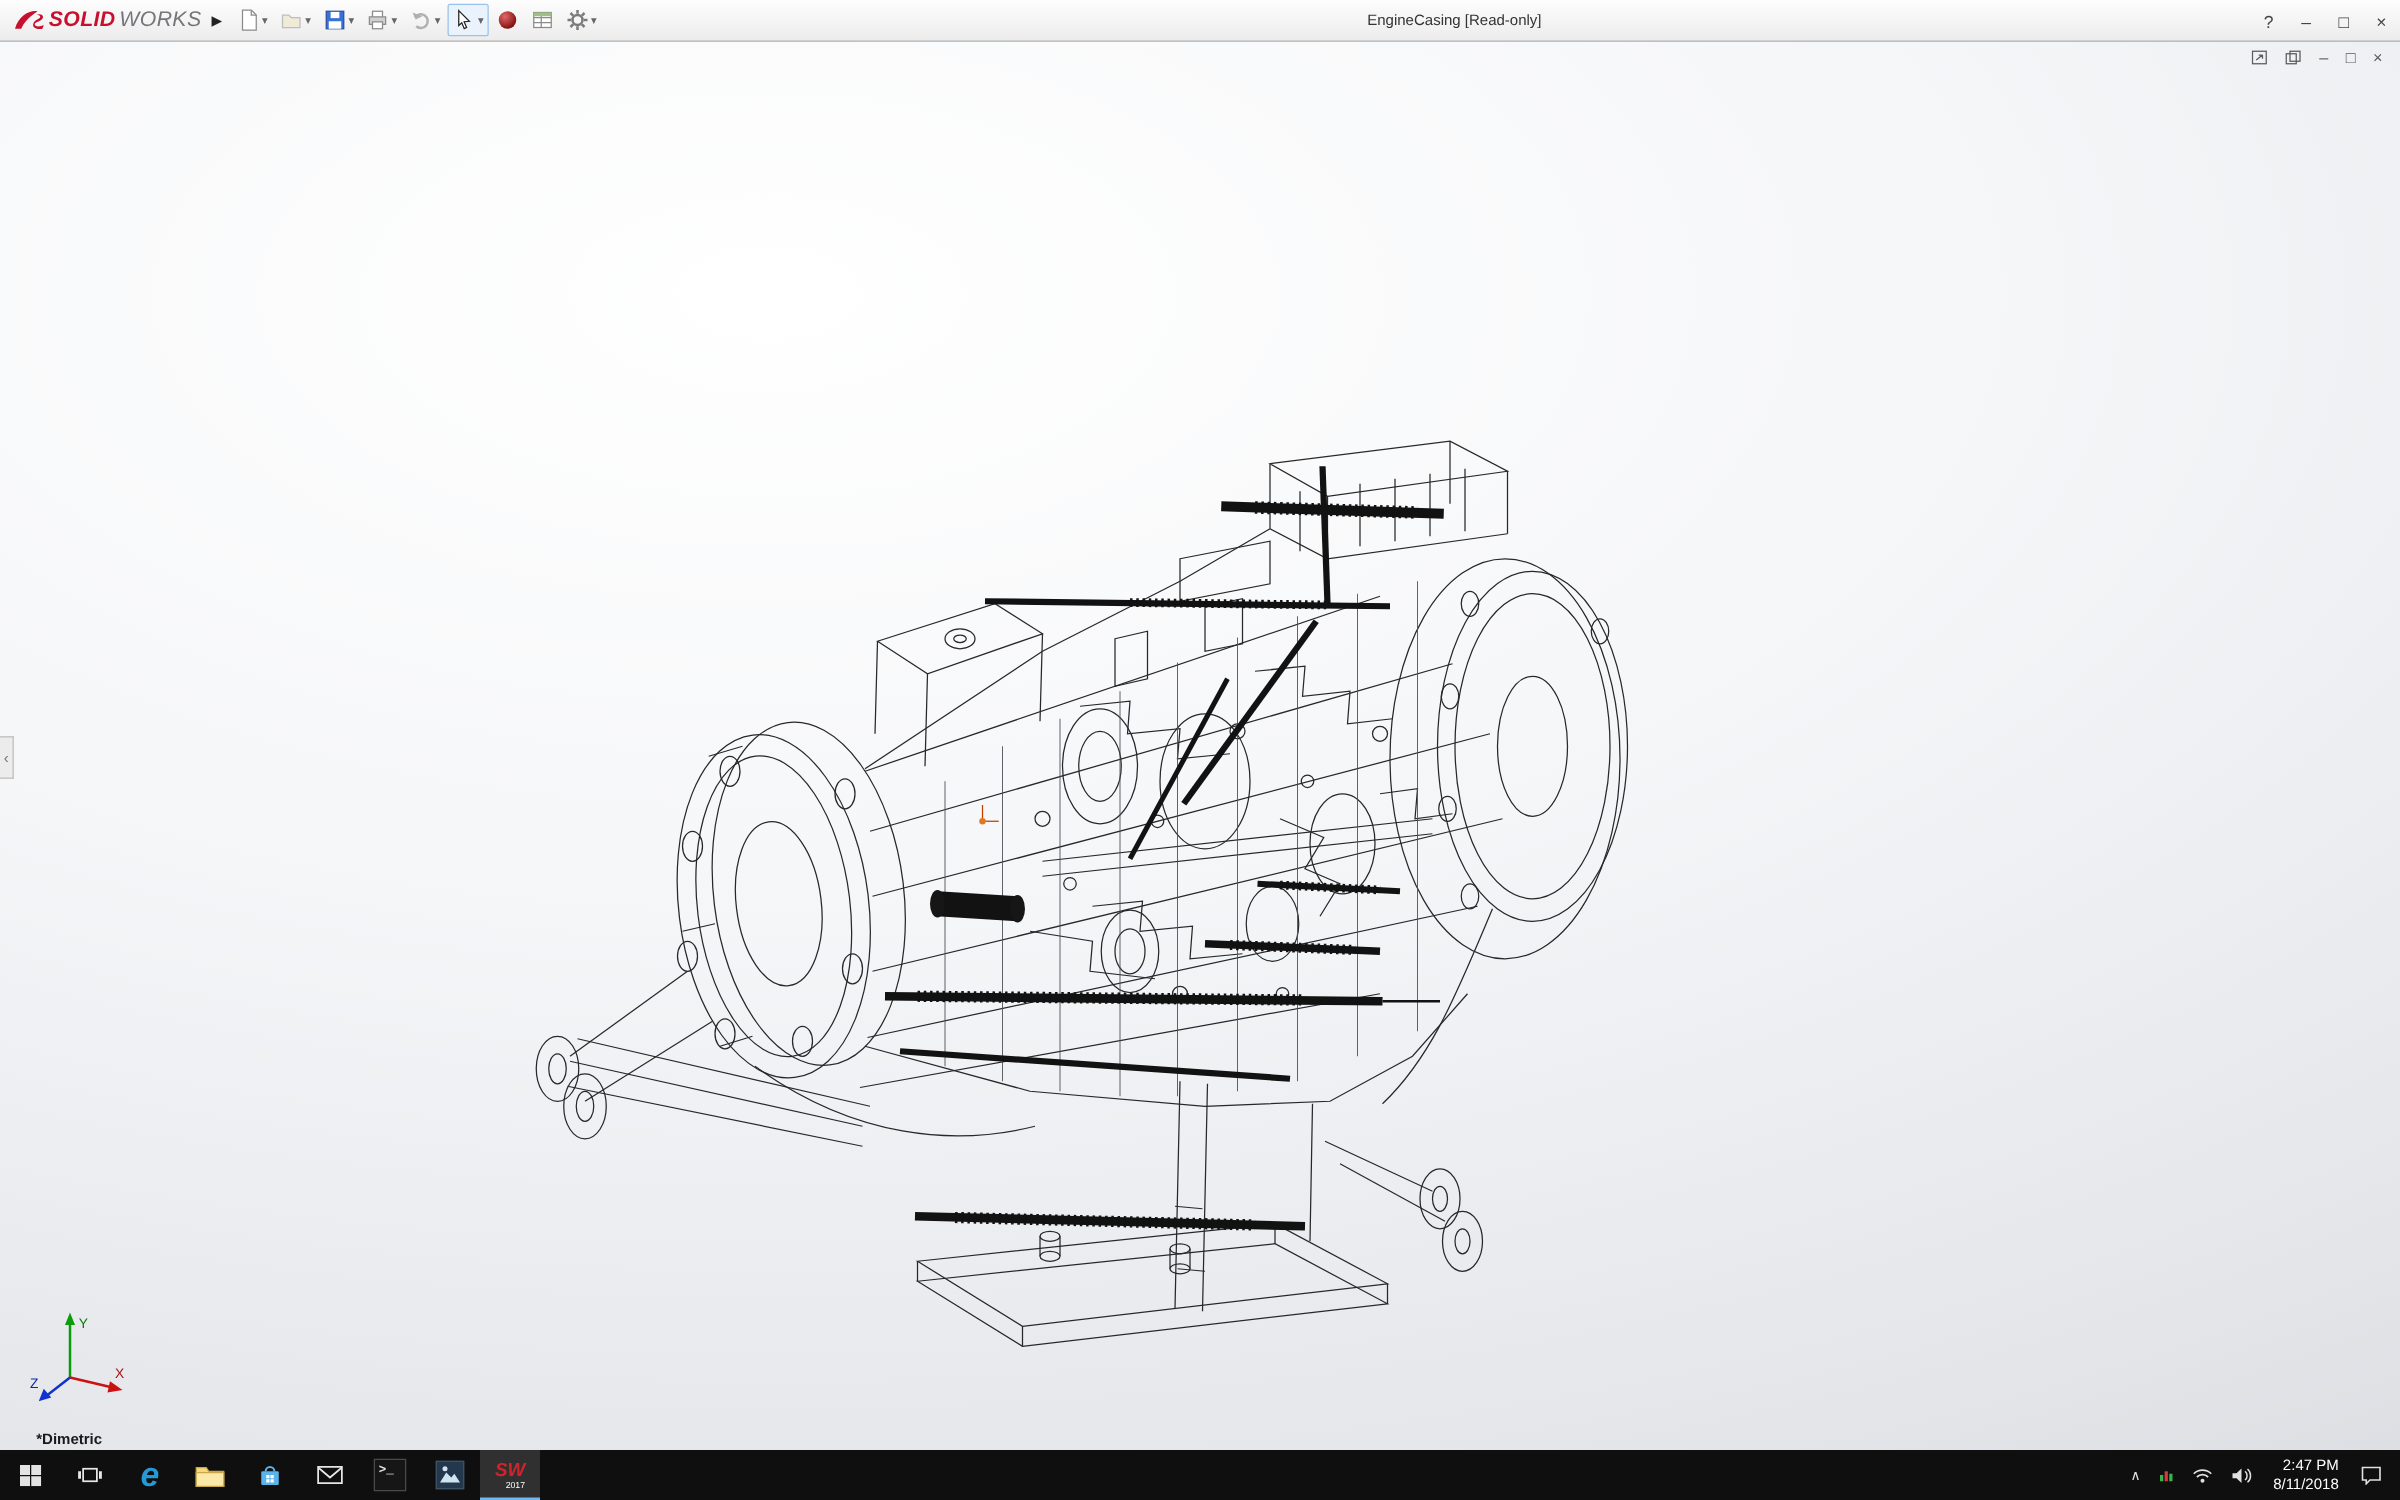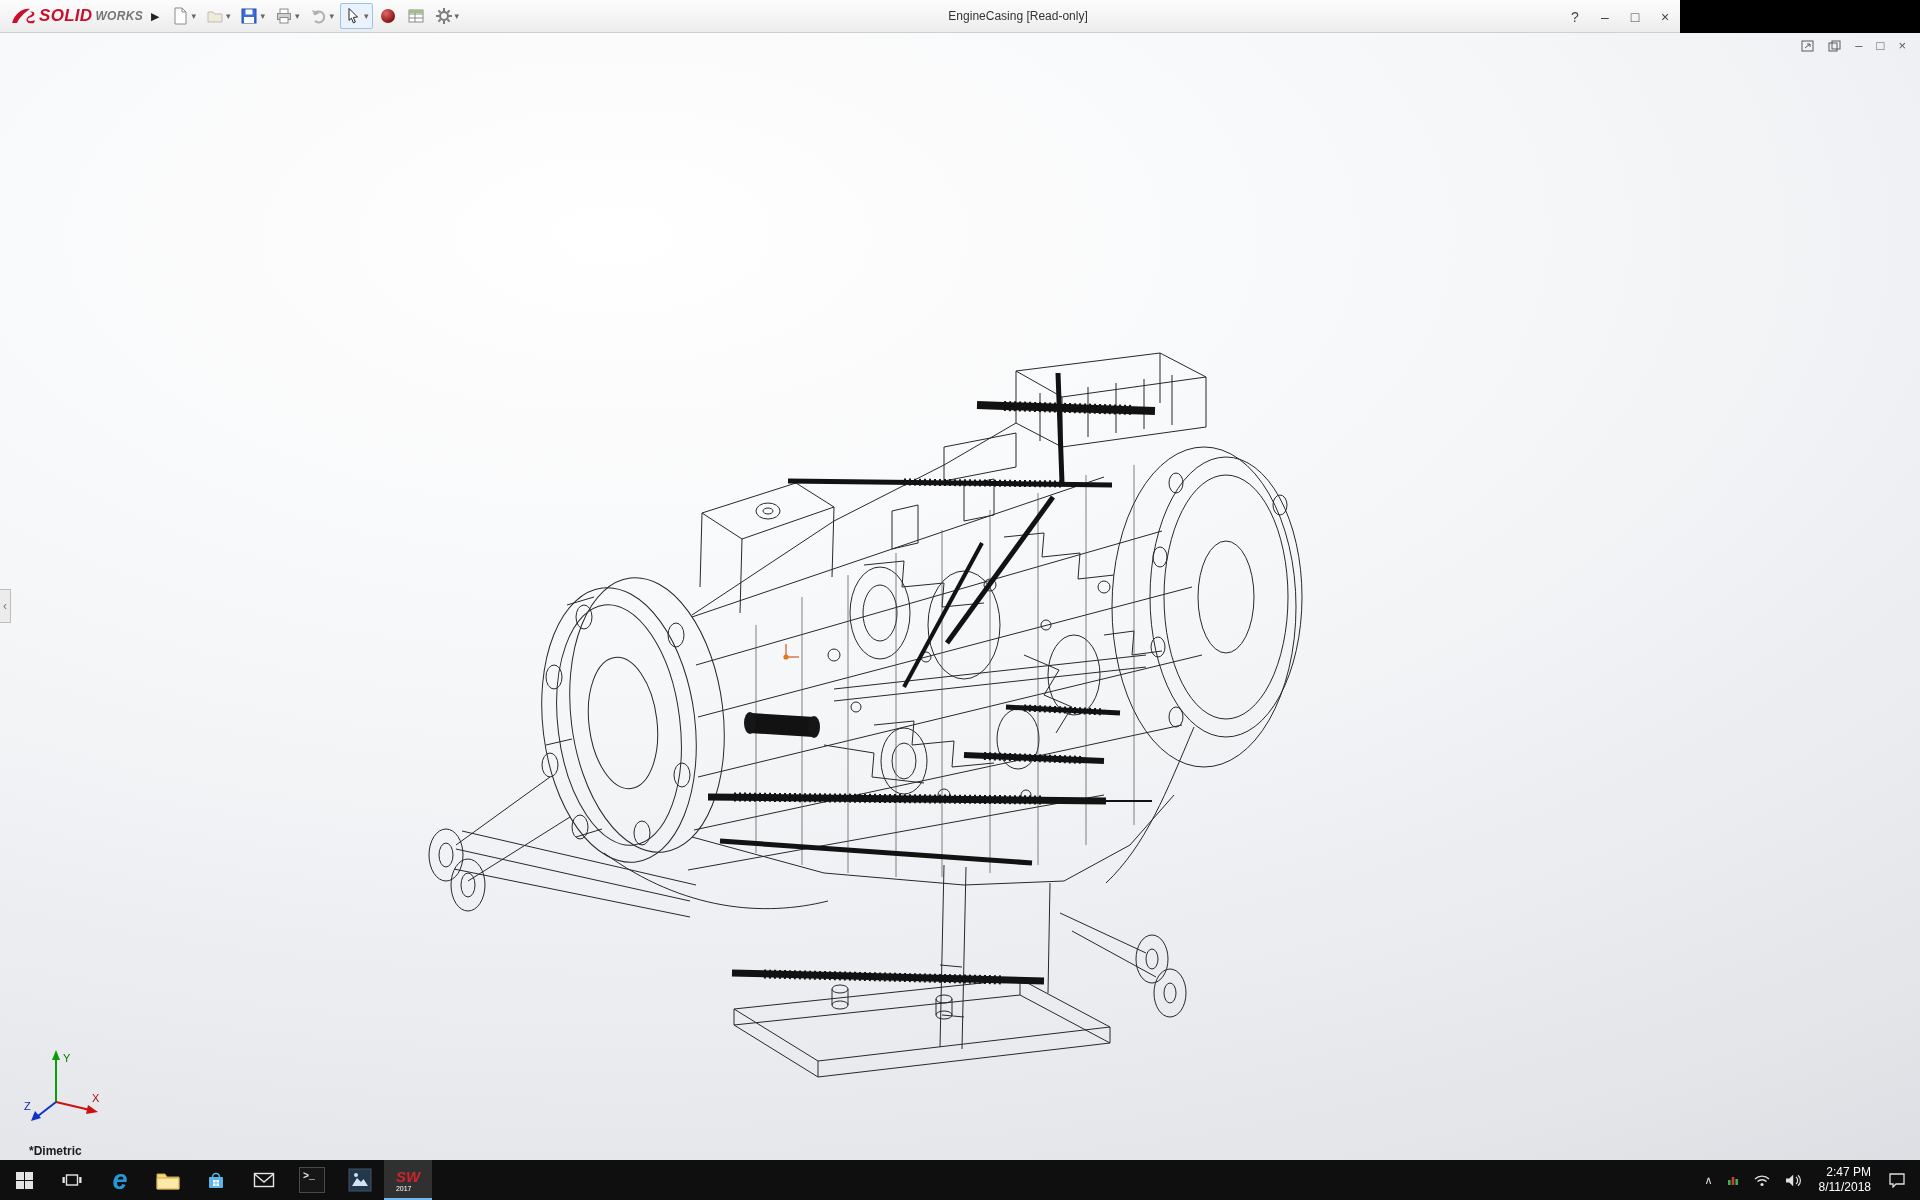--- a/index.html
+++ b/index.html
@@ -1,25 +1,25 @@
 <!DOCTYPE html>
 <html><head>
 <meta charset="utf-8">
 <style>
   * { box-sizing: border-box; margin: 0; padding: 0; }
   html,body { width:1920px; height:1200px; overflow:hidden;
     font-family:"Liberation Sans", sans-serif; background:#000; }
 
   
-  .titlebar { position:absolute; top:0; left:0; width:1680px; height:33px;
+  .titlebar { position:absolute; top:0; left:0; width:1920px; height:33px;
     background:linear-gradient(#fdfdfd,#ececec); border-bottom:1px solid #cfcfcf;
     display:flex; align-items:center; z-index:30; }
   .brand { display:flex; align-items:center; gap:3px; padding:0 6px 0 10px; }
   .brand .b-solid { color:#c8102e; font-weight:bold; font-style:italic; font-size:17px; letter-spacing:.3px; }
-  .brand .b-works { color:#75767a; font-weight:bold; font-style:italic; font-size:12px; letter-spacing:.3px; }
+  .brand .b-works { color:#75767a; font-weight:normal; font-style:italic; font-size:17px; letter-spacing:.3px; }
   .flyout { font-size:11px; color:#222; padding:4px 8px 4px 2px; cursor:pointer; }
   .toolbar { display:flex; align-items:center; gap:2px; }
   .tb { display:flex; align-items:center; height:26px; padding:2px 3px; border:1px solid transparent; border-radius:2px; }
   .tb.active { background:#eaf3fc; border-color:#9ac2ea; }
   .tb .caret { font-size:9px; color:#666; margin-left:2px; }
   .tb svg { display:block; }
   .win-title { position:absolute; left:60.6%; transform:translateX(-50%);
     font-size:12px; color:#333; white-space:nowrap;text-align:center; }
   .win-controls { position:absolute; right:0; top:0; height:33px; display:flex; }
   .wc { width:30px; height:33px; display:flex; align-items:center; justify-content:center;
@@ -46,21 +46,21 @@
     align-items:center; padding:0 8px; gap:8px; }
   .search input { flex:1; border:none; outline:none; font-size:15px; color:#333;
     font-family:"Liberation Sans", sans-serif; background:transparent; }
   .search input::placeholder { color:#4d4d4d; }
   .app { width:48px; display:flex; align-items:center; justify-content:center; cursor:pointer; position:relative; }
   .app.active { background:rgba(255,255,255,.14); box-shadow:inset 0 -2px 0 #6fb9f2; }
   .edge-e { font-size:27px; font-weight:bold; color:#2499d6; font-style:italic; line-height:1; }
   .cmdtile { width:26px; height:26px; background:#161616; border:1px solid #4a4a4a;
     color:#e8e8e8; font-size:10px; font-weight:bold; display:flex; align-items:flex-start;
     justify-content:flex-start; padding:3px; font-family:"Liberation Mono", monospace; }
-  .swico { display:flex; flex-direction:column; align-items:flex-start; line-height:1; }
+  .swico { display:flex; flex-direction:column; align-items:flex-end; line-height:1; }
   .swico .sw { color:#d2232a; font-weight:bold; font-style:italic; font-size:15px; }
   .swico .yr { color:#fff; font-size:7px; font-style:normal; margin-top:1px; }
   .tray { margin-left:auto; display:flex; align-items:center; }
   .tray-item { height:40px; display:flex; align-items:center; justify-content:center; padding:0 7px; cursor:pointer; }
   .chev { color:#e0e0e0; font-size:11px; }
   .clock { text-align:right; color:#fff; font-size:12px; line-height:1.25; padding:0 10px; cursor:default; }
   .show-desktop { width:7px; border-left:1px solid #3c3c3c; cursor:pointer; }
 </style>
 </head>
 <body>

